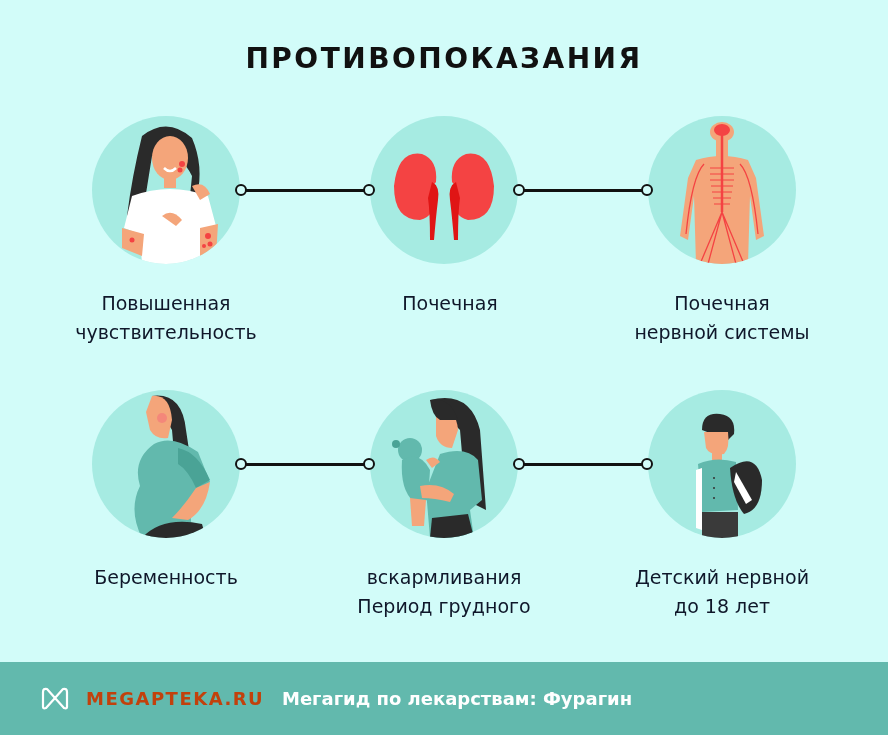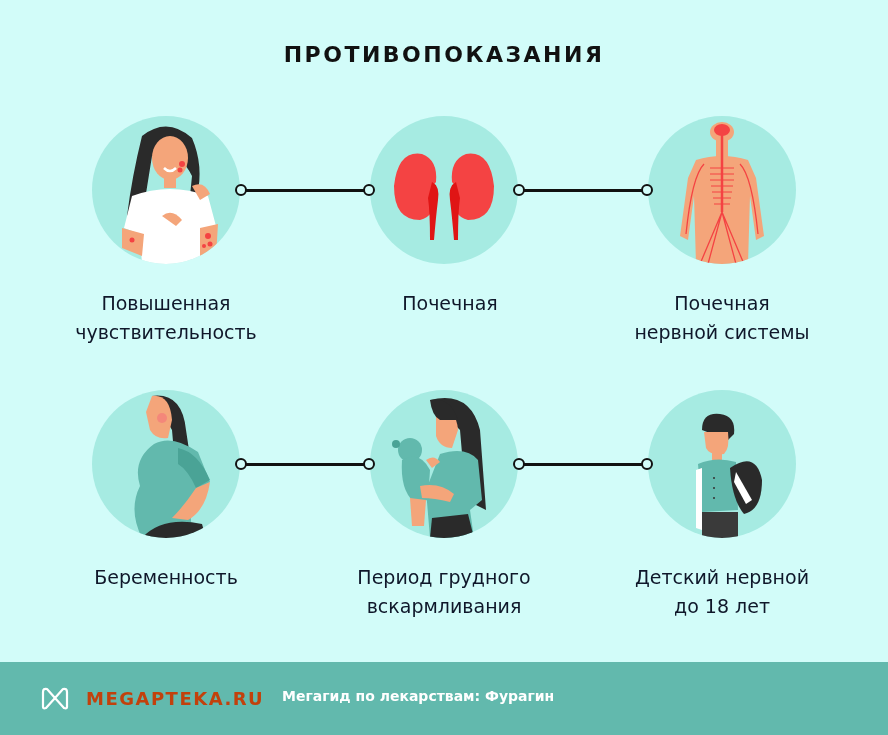--- a/index.html
+++ b/index.html
@@ -1,29 +1,29 @@
 <!DOCTYPE html>
 <html><head>
 <meta charset="utf-8">
 <style>
   html, body { margin:0; padding:0; }
   body { width:888px; height:735px; background:#d2fcf9; font-family:"DejaVu Sans", sans-serif; position:relative; overflow:hidden; }
-  .title { position:absolute; top:42px; left:0; width:888px; text-align:center; font-weight:bold; font-size:22px; letter-spacing:2.5px; color:#111; }
+  .title { position:absolute; top:42px; left:0; width:888px; text-align:center; font-weight:bold; font-size:28px; letter-spacing:2.5px; color:#111; }
   .circle { position:absolute; width:148px; height:148px; border-radius:50%; background:#a6ebe2; overflow:hidden; }
   .circle svg { position:absolute; left:0; top:0; width:148px; height:148px; }
   .connector { position:absolute; height:12px; }
   .connector .line { position:absolute; left:6px; right:6px; top:5px; height:2.5px; background:#111; }
   .connector .dot { position:absolute; top:0; width:8px; height:8px; border:2.5px solid #111; border-radius:50%; background:#d2fcf9; box-sizing:content-box; }
   .connector .dot.l { left:-1px; }
   .connector .dot.r { right:-1px; }
   .label { position:absolute; width:260px; text-align:center; font-size:19px; line-height:29px; color:#0f172a; }
   .footer { position:absolute; left:0; top:662px; width:888px; height:73px; background:#62b9ad; }
   .logo-icon { position:absolute; left:40px; top:686px; width:30px; height:24px; }
   .brand { position:absolute; left:86px; top:688px; font-weight:bold; font-size:18px; letter-spacing:1.5px; color:#c2410c; }
-  .subtitle { position:absolute; left:282px; top:688px; font-weight:bold; font-size:14px; color:#fff; }
+  .subtitle { position:absolute; left:282px; top:688px; font-weight:bold; font-size:18px; color:#fff; }
 </style>
 </head>
 <body>
 
 <div class="title">ПРОТИВОПОКАЗАНИЯ</div>
 
 <div class="circle" style="left:92px;top:116px;">
   <svg viewBox="0 0 148 148">
     <path d="M50 20 Q75 0 100 22 Q112 50 105 80 L115 120 L95 110 L100 60 Q85 30 60 40 L52 90 L35 100 Q40 60 50 20Z" fill="#2a2a2a"></path>
     <ellipse cx="78" cy="42" rx="18" ry="22" fill="#f4a57a"></ellipse>
@@ -145,22 +145,22 @@
   <div class="line"></div>
     <div class="dot l"></div>
     <div class="dot r"></div>
 </div>
 
 <div class="label" style="left:36px;top:563px;">
   <div>Беременность</div>
     <div></div>
 </div>
 <div class="label" style="left:314px;top:563px;">
-  <div>Период грудного</div>
-    <div>вскармливания</div>
+  <div>вскармливания</div>
+    <div>Период грудного</div>
 </div>
 <div class="label" style="left:592px;top:563px;">
   <div>Детский нервной</div>
     <div>до 18 лет</div>
 </div>
 
 <div class="footer"></div>
 <svg class="logo-icon" viewBox="0 0 30 24">
   <path d="M3 21 L3 6 Q3 2 7 3 L15 12 L23 3 Q27 2 27 6 L27 21 Q27 23 24 22 L15 12 L6 22 Q3 23 3 21Z" fill="none" stroke="#ffffff" stroke-width="2.2" stroke-linejoin="round"></path>
 </svg>

